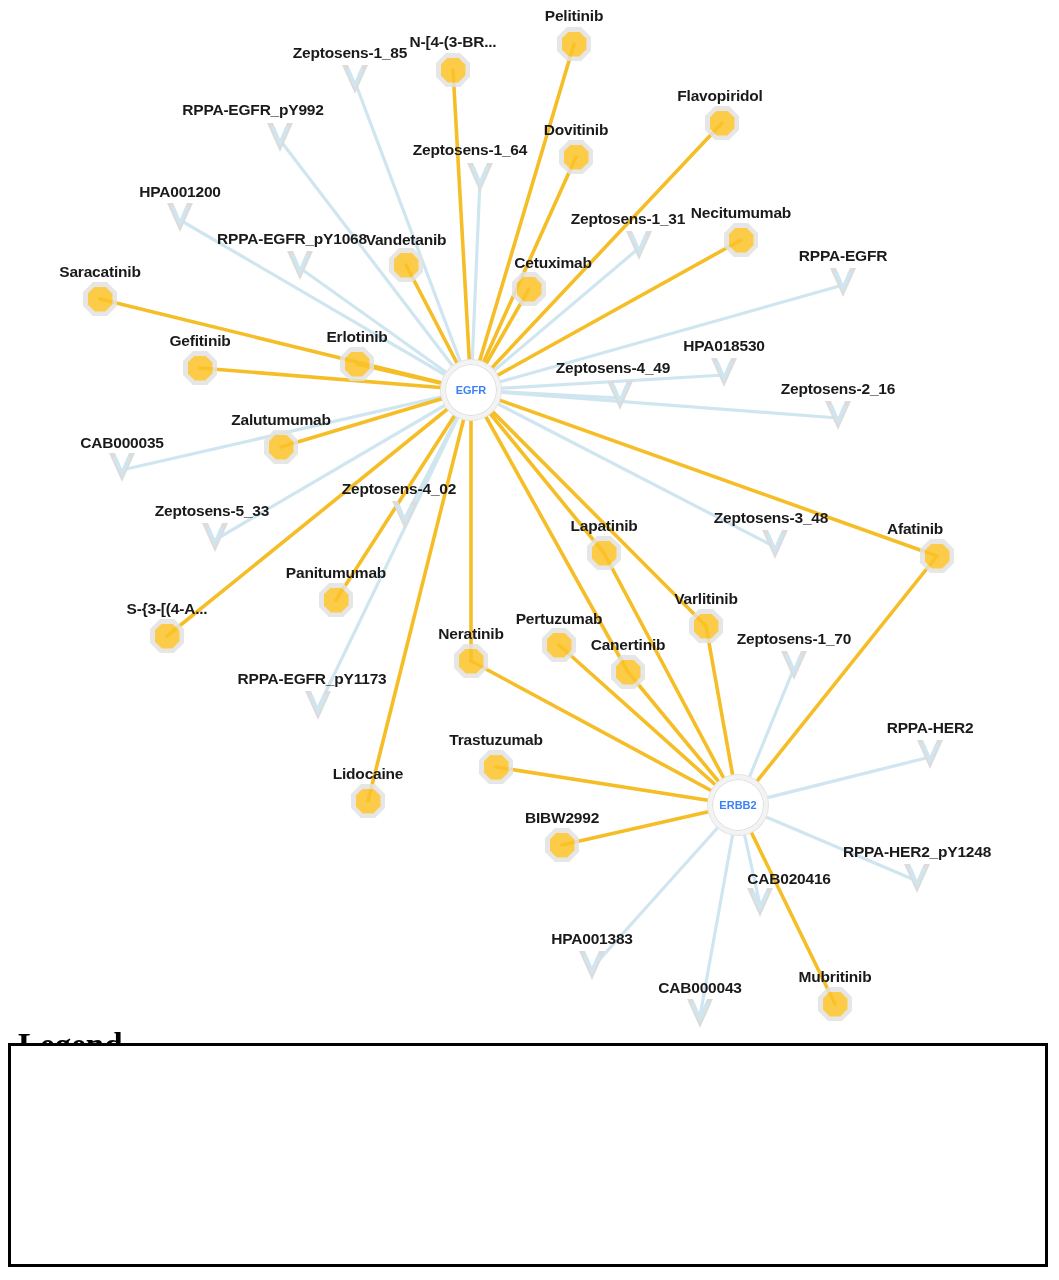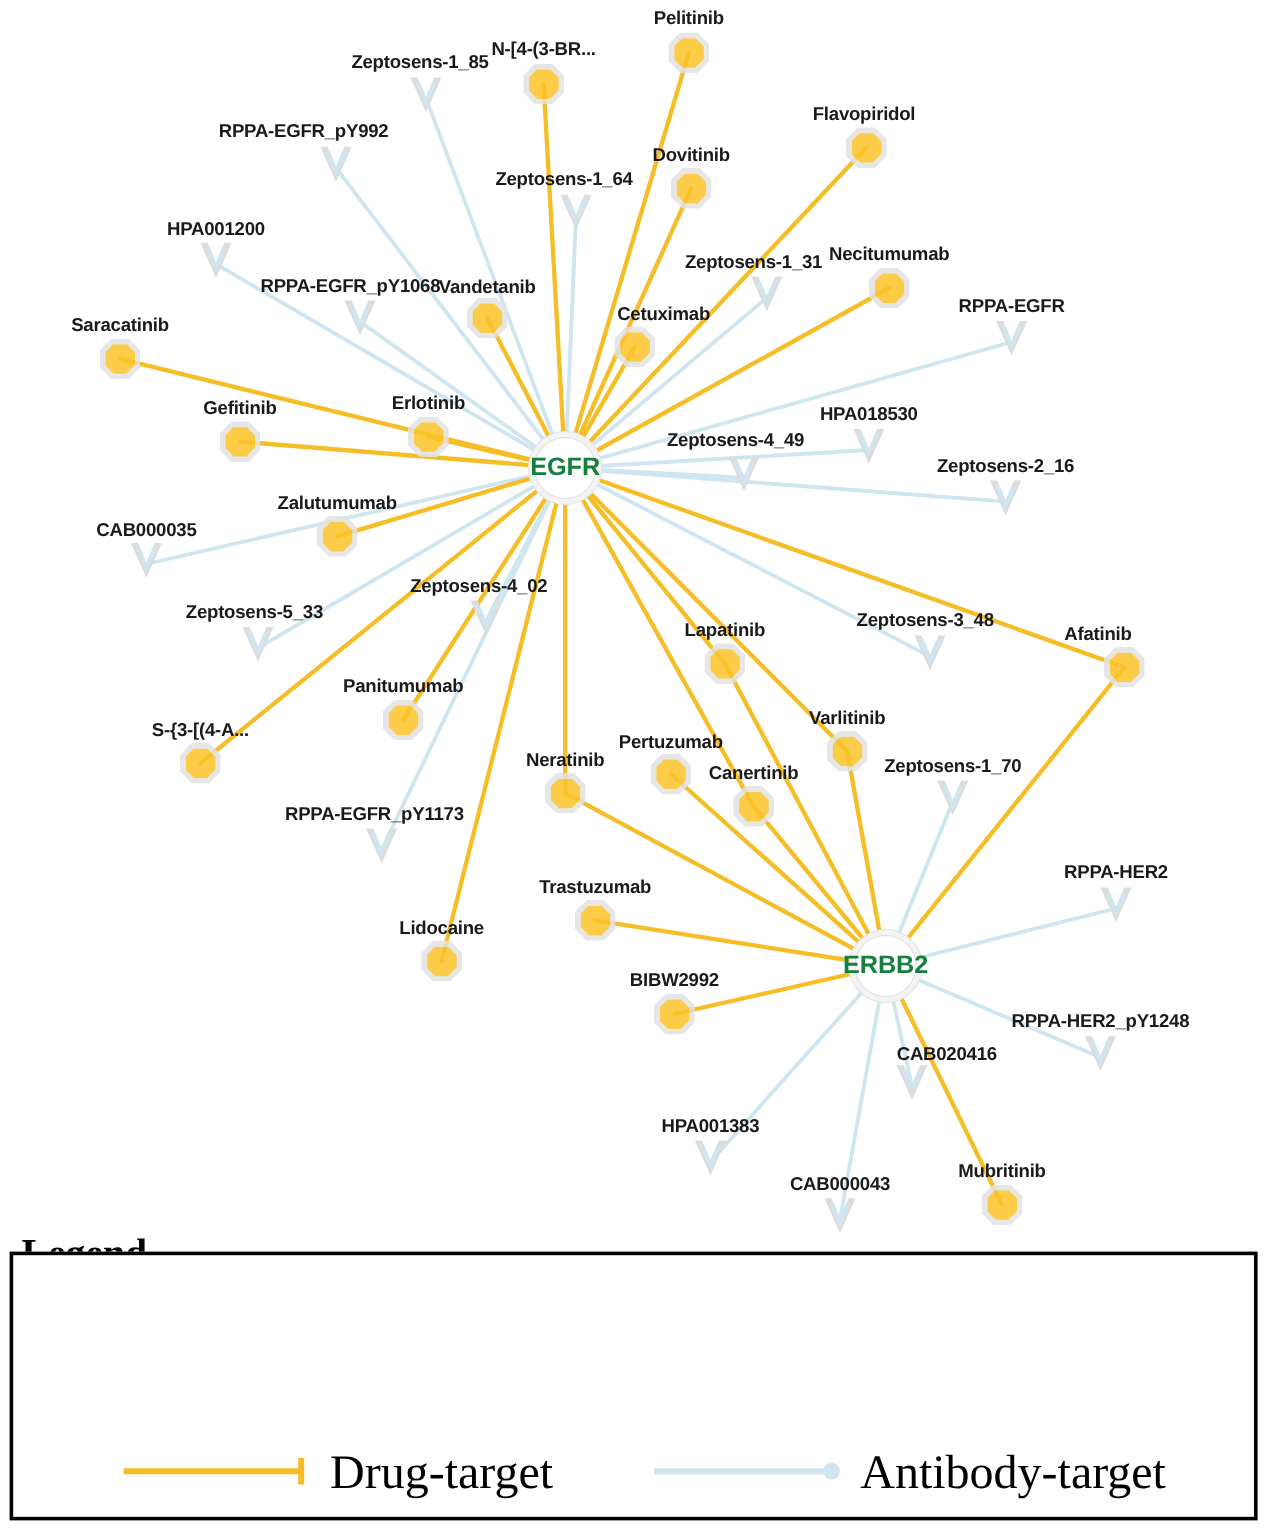--- a/index.html
+++ b/index.html
@@ -72,23 +72,23 @@
     width: 52px;
     height: 52px;
     border-radius: 50%;
     background: #ffffff;
     border: 4px solid #f3f3f3;
     box-shadow: inset 0 0 0 1px #dedede;
   }
   .gene-text {
     position: absolute;
     transform: translate(-50%, -50%);
-    font-size: 21px;
+    font-size: 11px;
     font-weight: bold;
-    color: #15803d;
+    color: #3b82f6;
     white-space: nowrap;
   }
   
   .ab-shape {
     width: 30px;
     height: 34px;
   }
   
   #legend-title {
     position: absolute;
@@ -468,29 +468,13 @@
           <div class="gene-ring"></div>
         </div>
       </div>
       <div class="gene-text" style="left: 738px; top: 805px;">ERBB2</div>
     </div>
 </div>
 
 <div id="legend-title">Legend</div>
 
 <div id="legend-box">
-  <div class="legend-row2">
-    <div class="legend-item" style="margin-left:90px;">
-      <svg width="160" height="30" viewBox="0 0 160 30">
-        <line x1="2" y1="15" x2="150" y2="15" stroke="#f5bd26" stroke-width="5"></line>
-        <line x1="150" y1="4" x2="150" y2="26" stroke="#f5bd26" stroke-width="5"></line>
-      </svg>
-      <div class="legend-text">Drug-target</div>
-    </div>
-    <div class="legend-item" style="margin-left:82px;">
-      <svg width="160" height="30" viewBox="0 0 160 30">
-        <line x1="2" y1="15" x2="146" y2="15" stroke="#cfe6f0" stroke-width="5"></line>
-        <circle cx="150" cy="15" r="7" fill="#cfe6f0"></circle>
-      </svg>
-      <div class="legend-text">Antibody-target</div>
-    </div>
-  </div>
 </div>
 
 </body></html>

